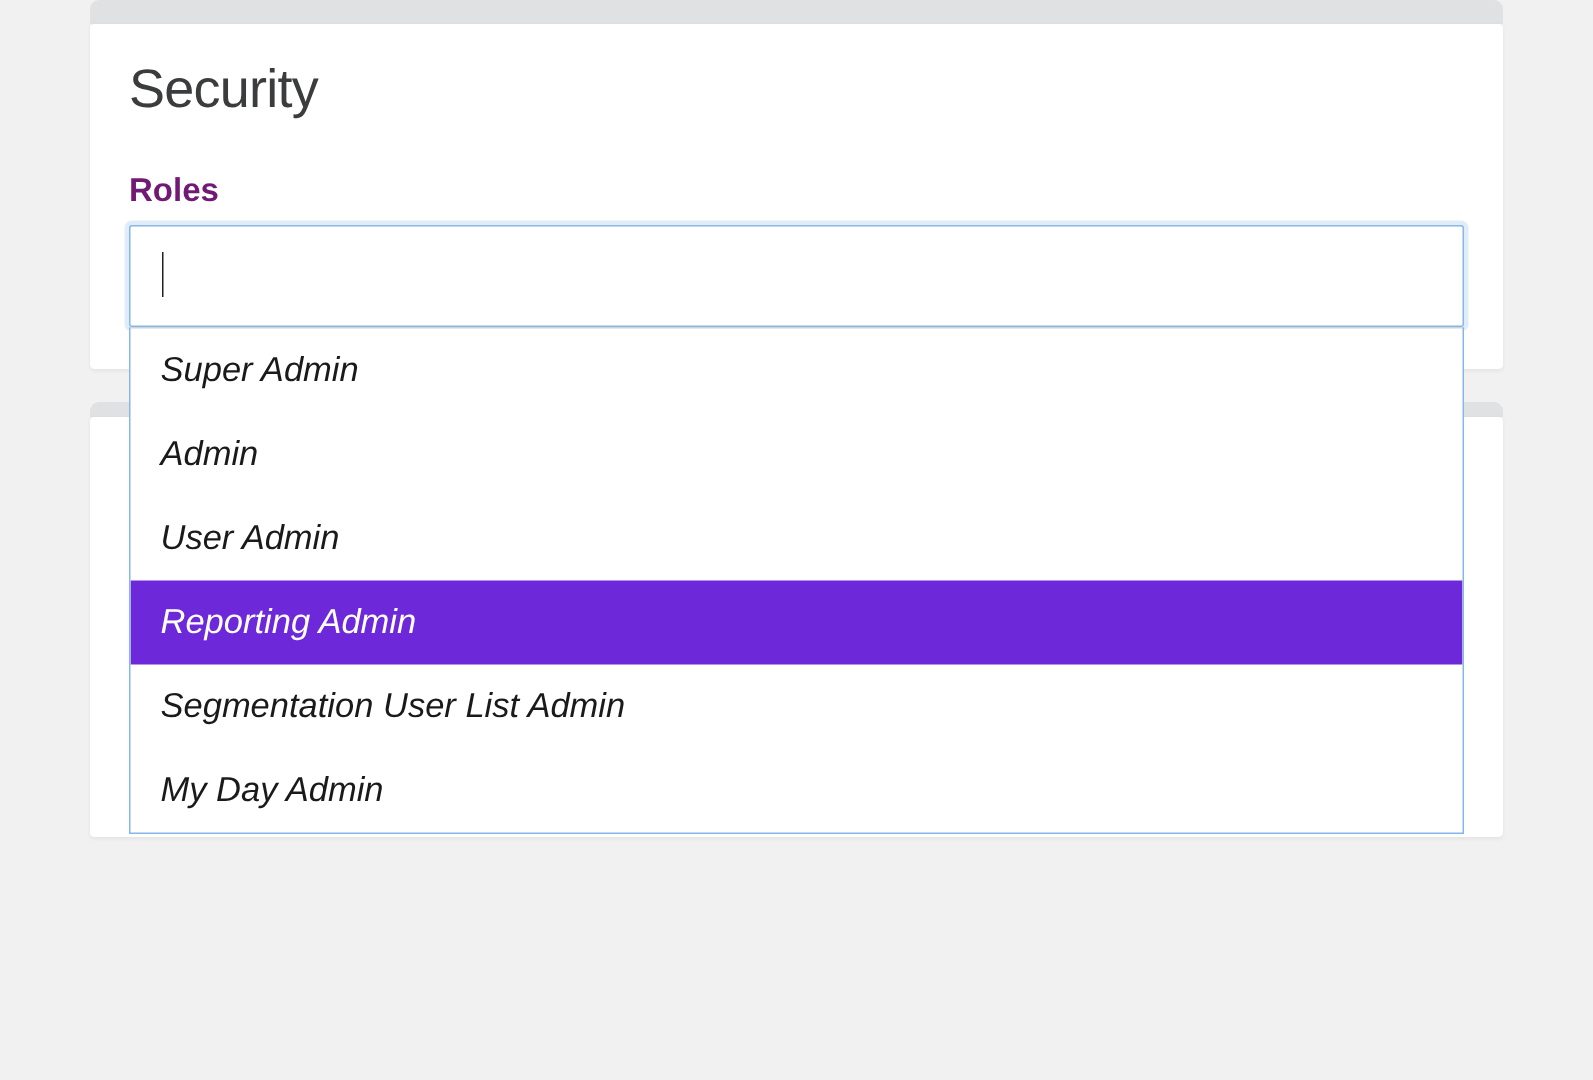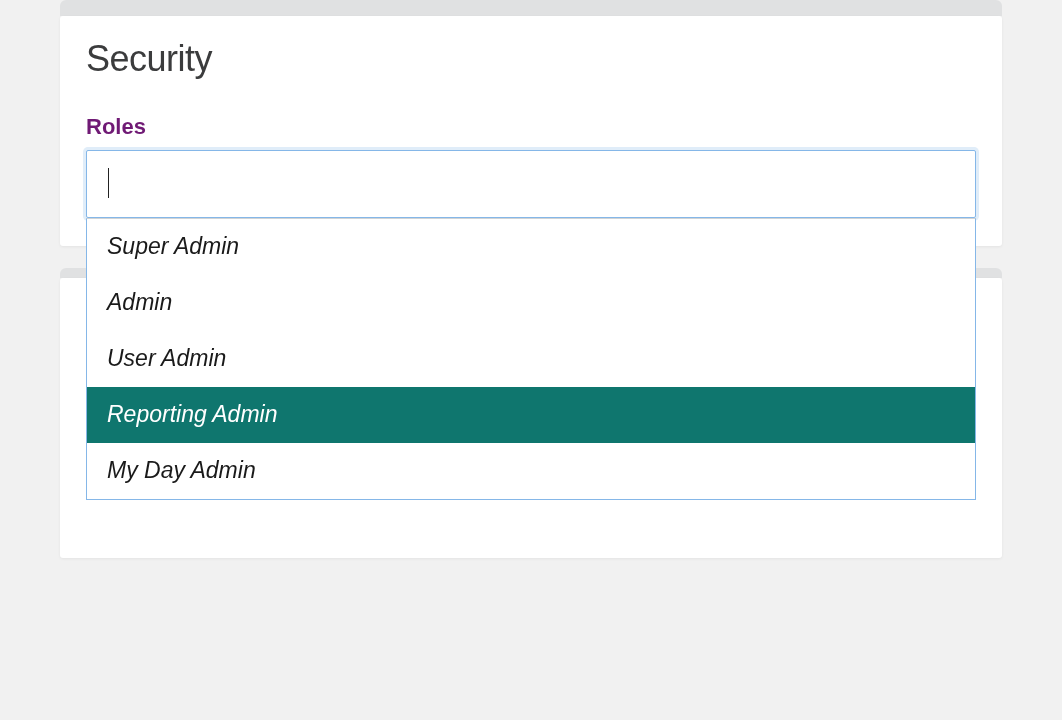--- a/index.html
+++ b/index.html
@@ -82,21 +82,21 @@
     }
     .dropdown-item {
       padding: 12px 20px 13px 20px;
       font-size: 23px;
       color: #1a1a1a;
       cursor: pointer;
       line-height: 1.35;
       font-style: italic;
     }
     .dropdown-item.highlight {
-      background: #0f766e;
+      background: #6d28d9;
       color: #ffffff;
     }
     .second-strip {
       height: 10px;
       background: #e0e1e2;
       border-radius: 6px 6px 0 0;
       margin: 22px 44px 0 44px;
     }
     .second-card {
       background: #ffffff;
@@ -115,19 +115,20 @@
     <h1 class="card-title">Security</h1>
     <label class="field-label">Roles</label>
     <div class="combo-wrap">
       <input type="text" class="combo-input" value="" style="">
       <div class="cursor-bar"></div>
       <div class="dropdown" id="roles-dropdown">
           <div class="dropdown-item">Super Admin</div>
           <div class="dropdown-item">Admin</div>
           <div class="dropdown-item">User Admin</div>
           <div class="dropdown-item highlight">Reporting Admin</div>
+          <div class="dropdown-item">Segmentation User List Admin</div>
           <div class="dropdown-item">My Day Admin</div>
         </div>
     </div>
   </div>
   <div class="second-strip"></div>
   <div class="second-card"></div>
 </div>
 
 </body></html>

